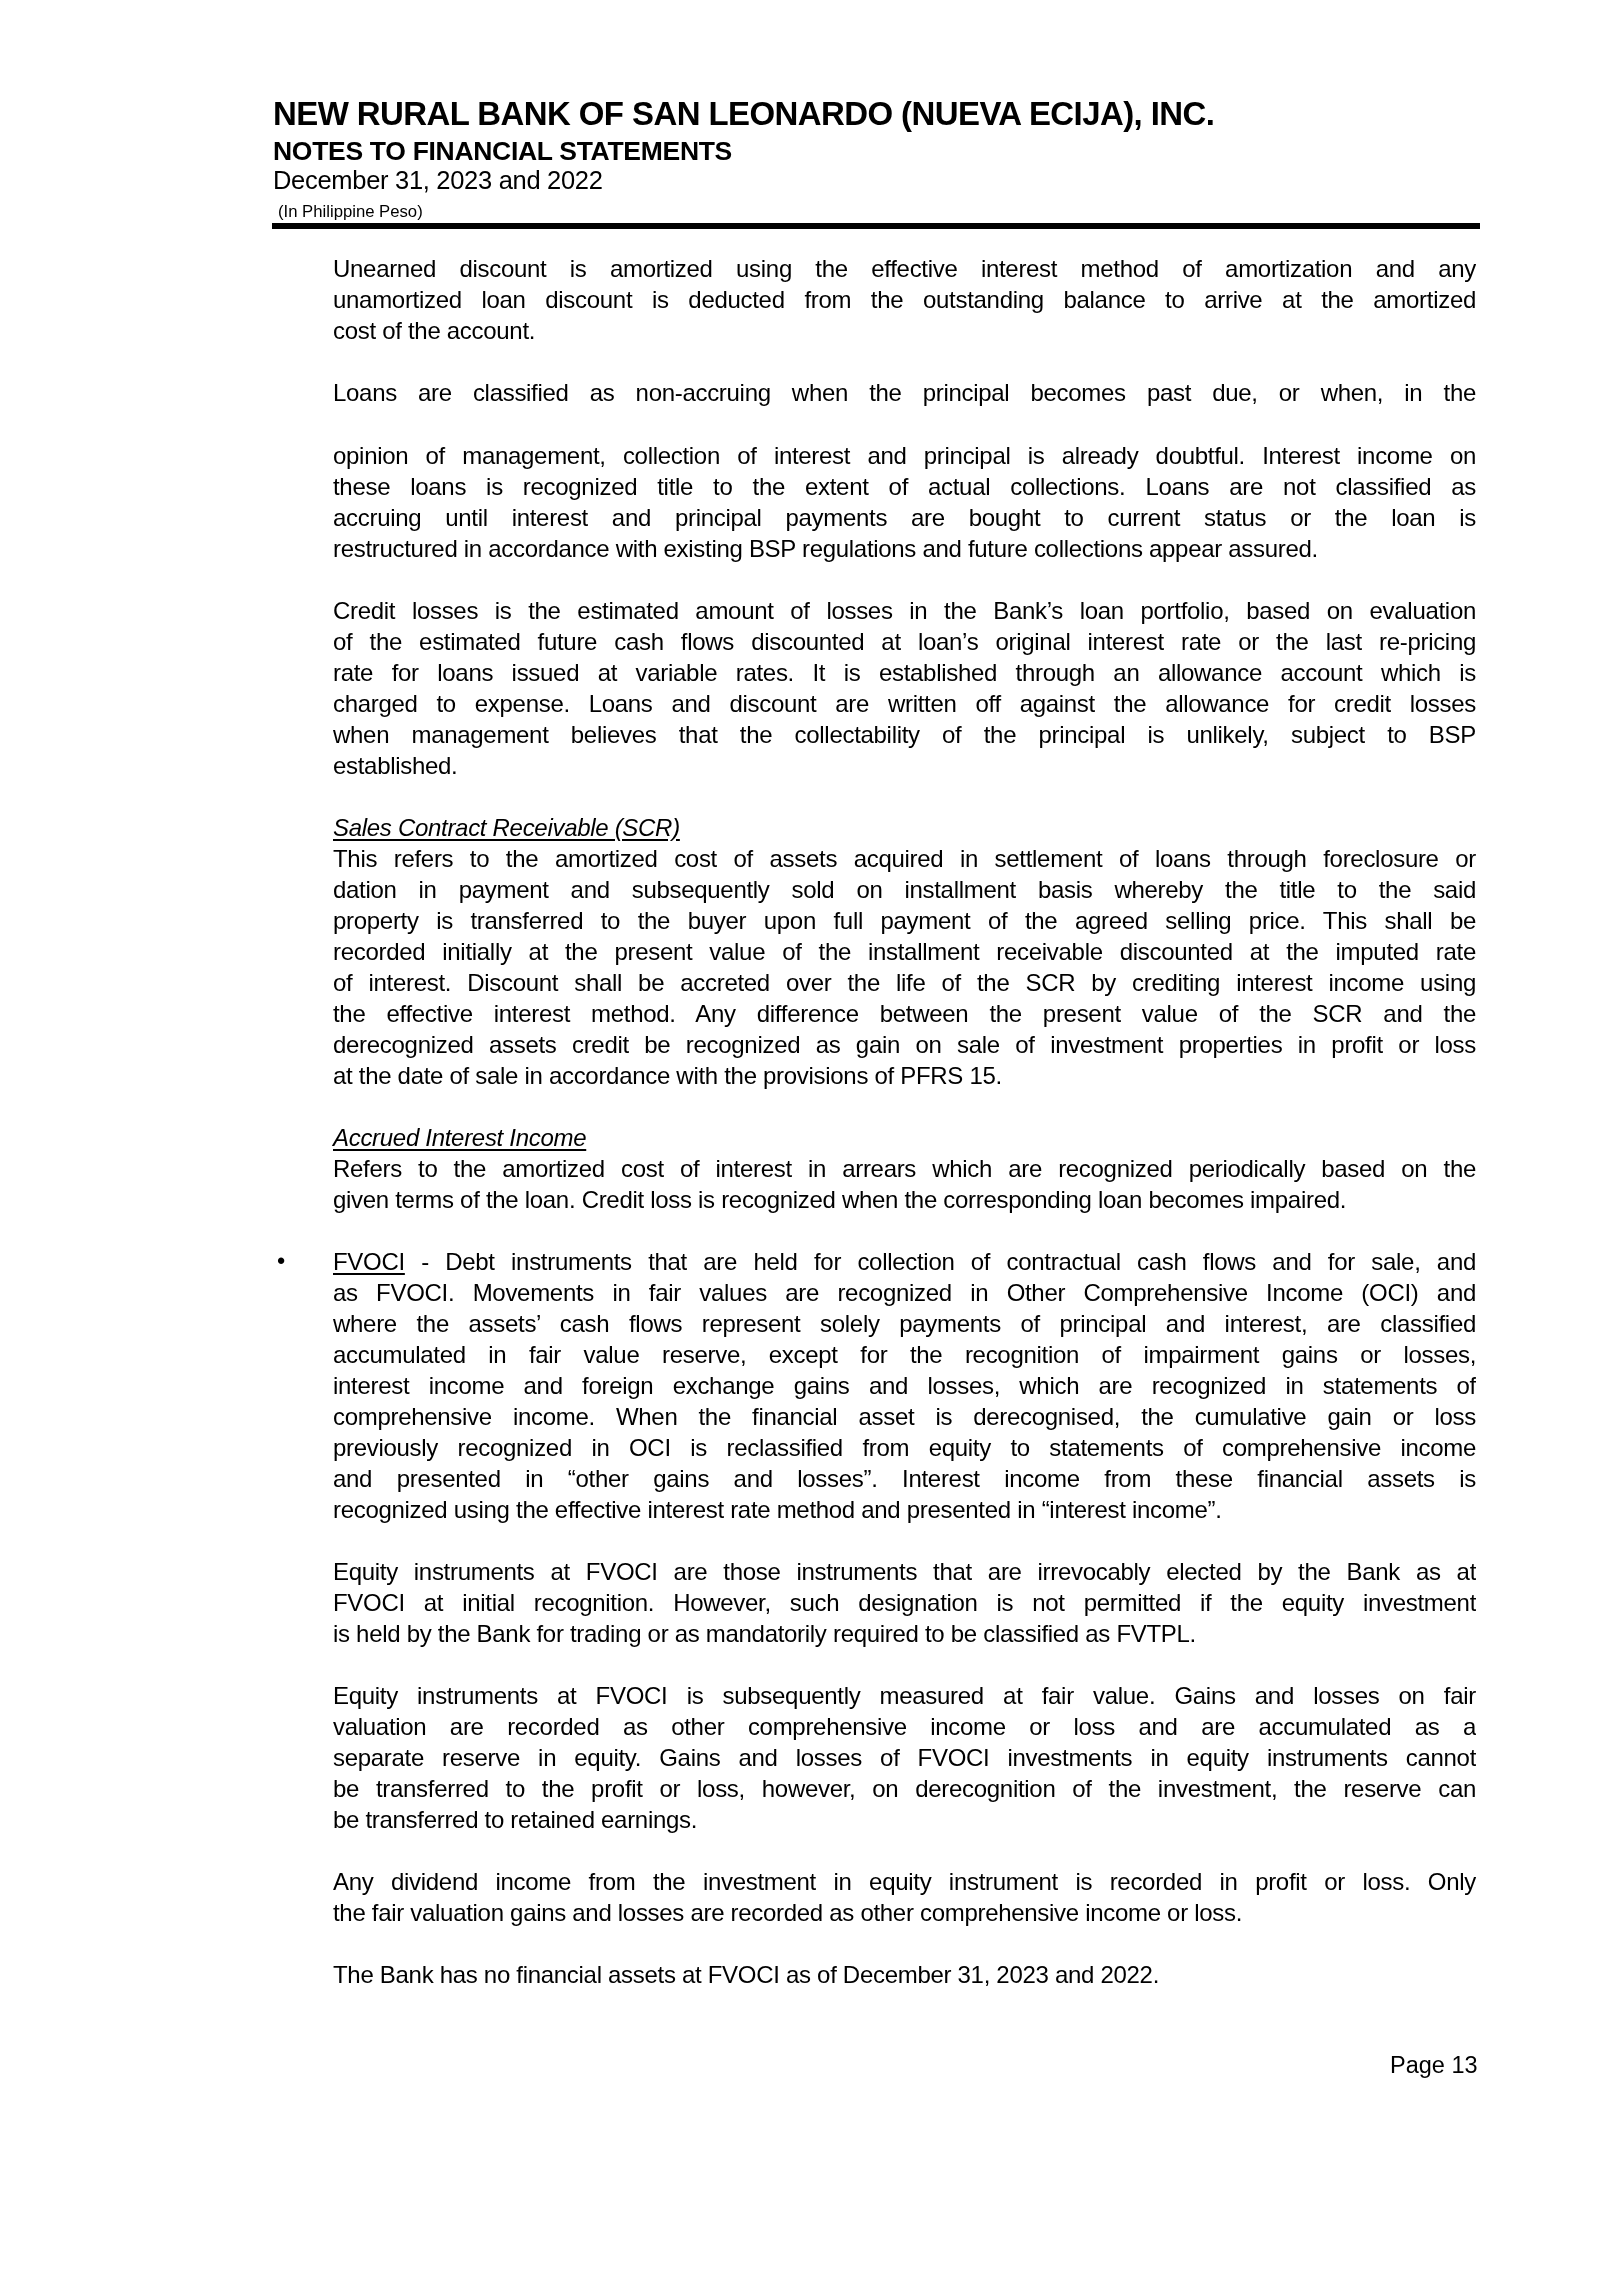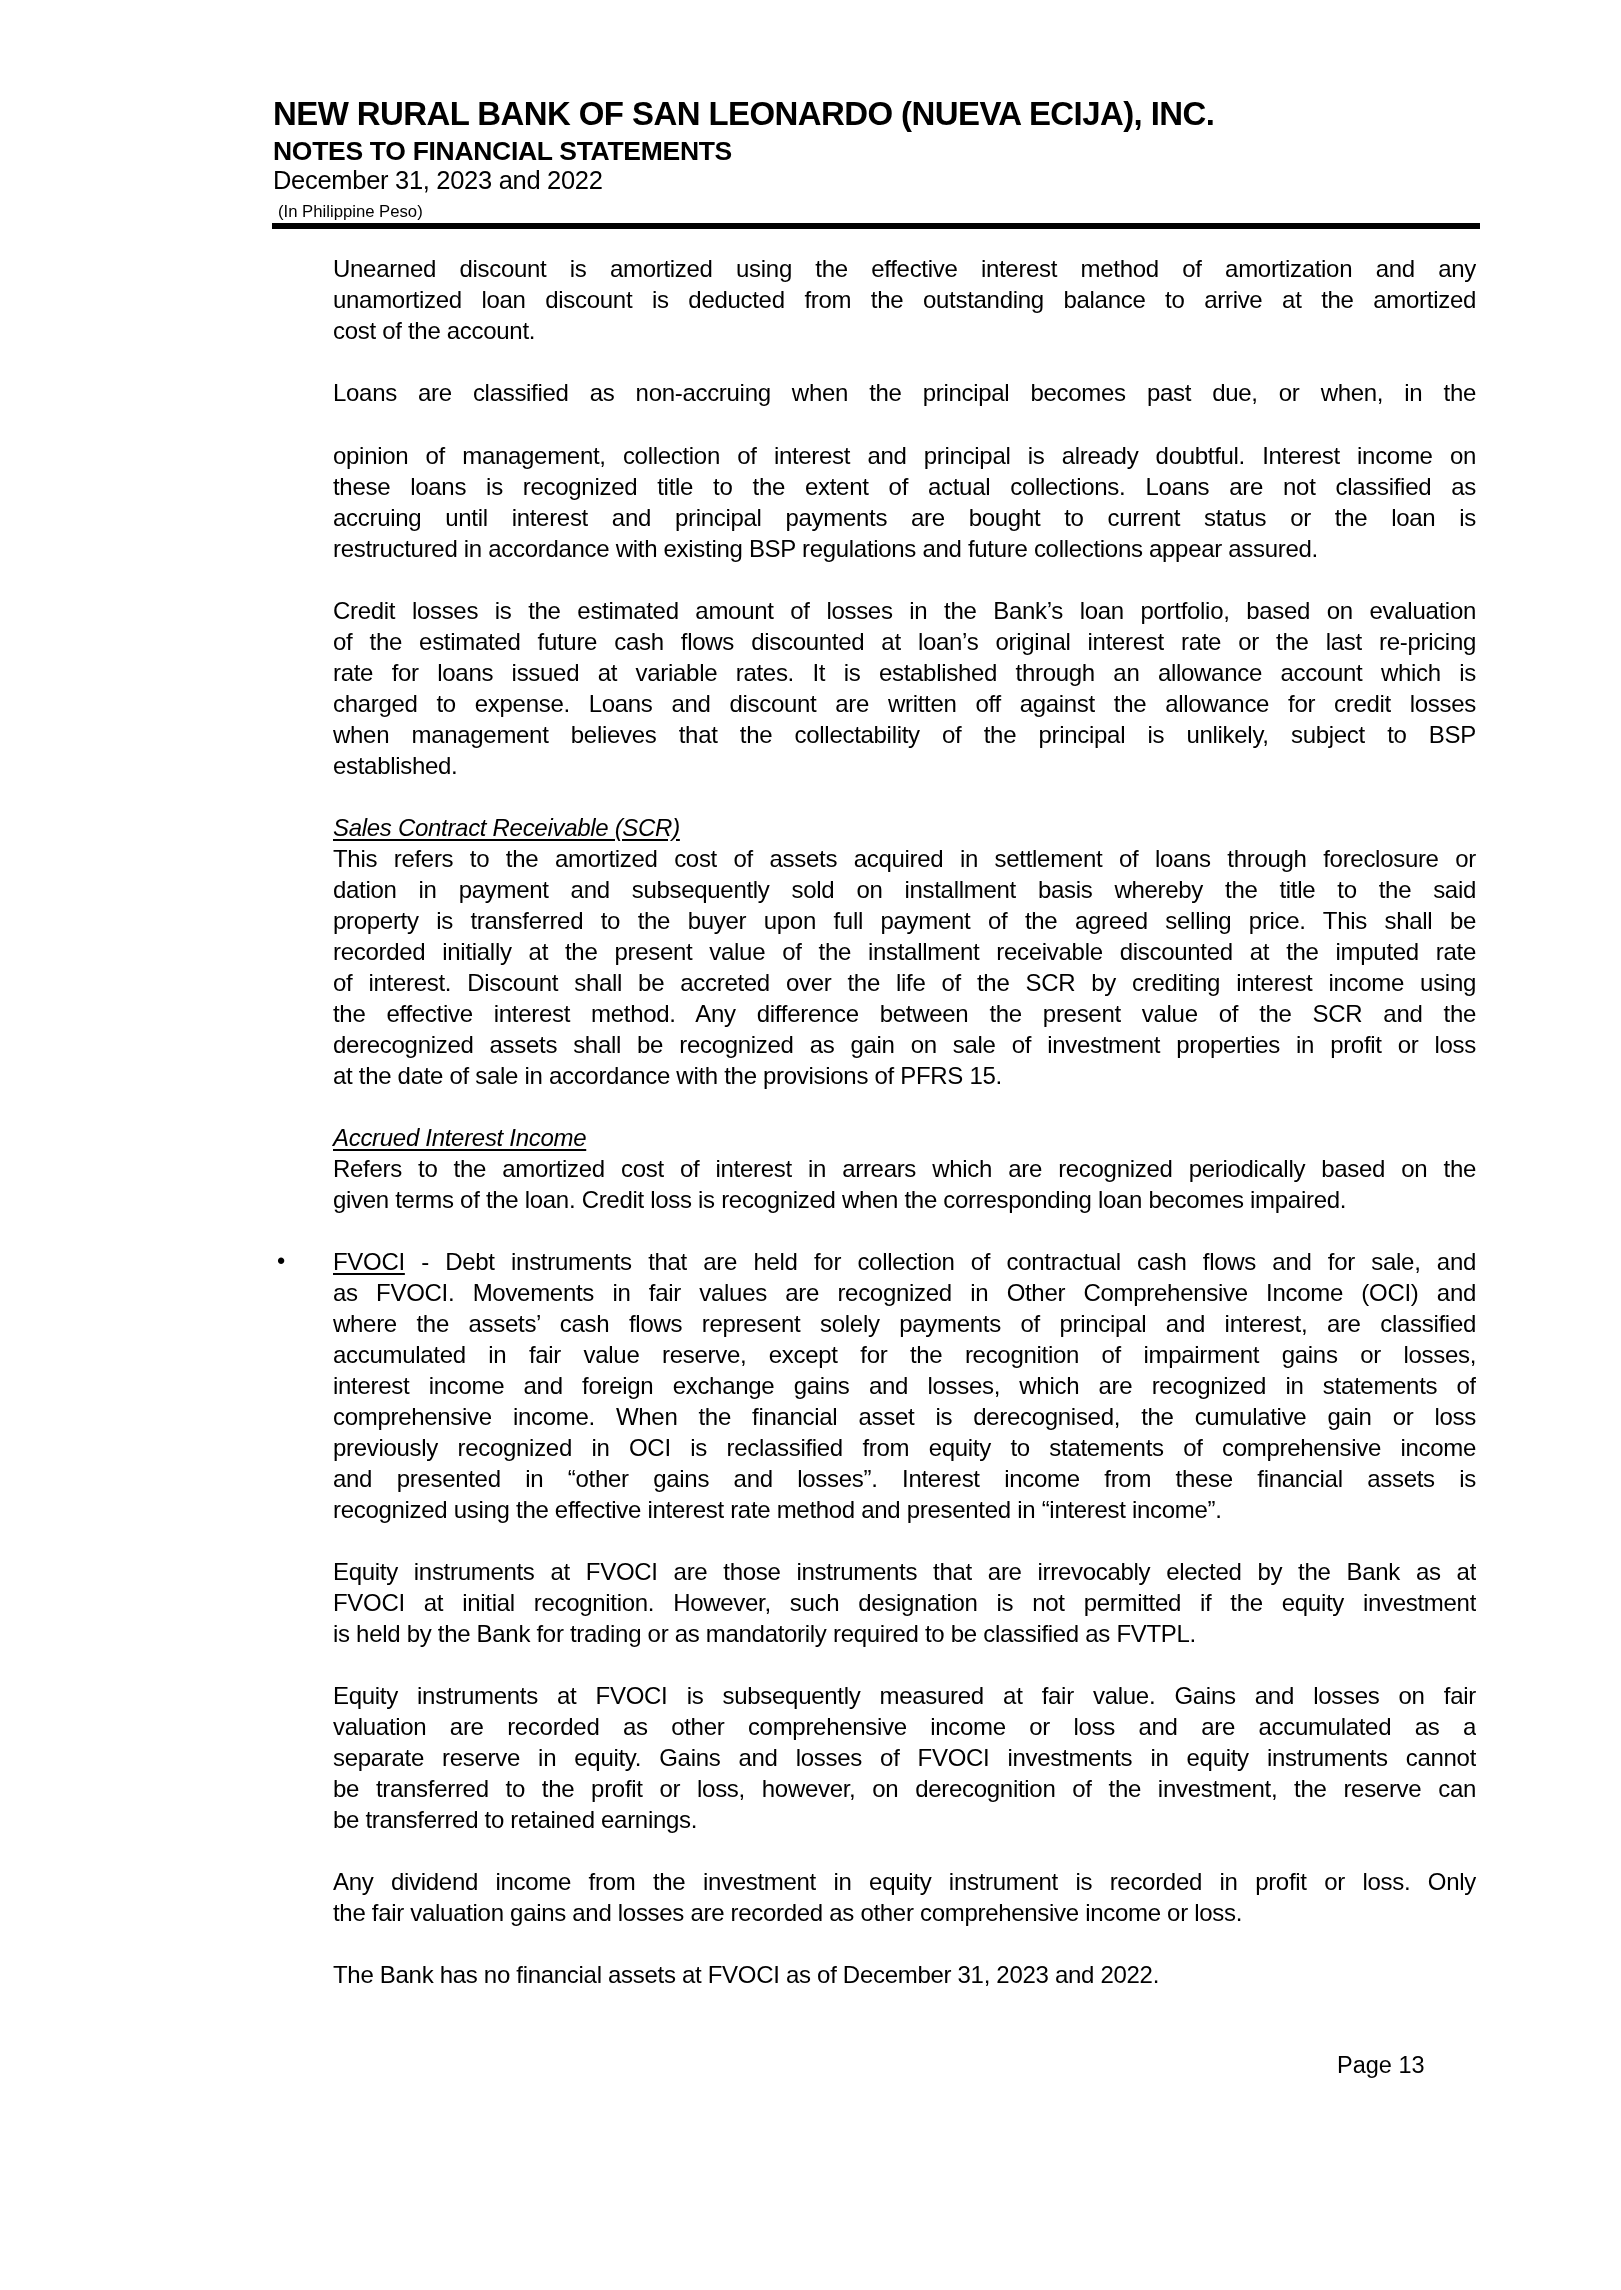--- a/index.html
+++ b/index.html
@@ -15,21 +15,21 @@
   .body { position: absolute; left: 333px; top: 253px; width: 1143px; }
   .line { display: block; height: 31px; line-height: 31px; font-size: 24px;
           white-space: nowrap; text-align: justify; text-align-last: justify; letter-spacing: -0.3px; }
   .line.last { text-align-last: left; }
   .gap { height: 31px; }
   .head { font-style: italic; text-decoration: underline; text-decoration-thickness: 2px; text-underline-offset: 2.9px; }
   .ul { text-decoration: underline; text-decoration-thickness: 2px; text-underline-offset: 2.9px; }
   .bullet-wrap { position: relative; }
   .bullet { position: absolute; left: -56px; top: 0; font-size: 23.5px; line-height: 31px; }
 
-  .page-num { position: absolute; left: 1337px; top: 2052px; font-size: 23.5px; }
+  .page-num { position: absolute; left: 1390px; top: 2052px; font-size: 23.5px; }
 </style>
 </head>
 <body>
 
 <div class="hdr title">NEW RURAL BANK OF SAN LEONARDO (NUEVA ECIJA), INC.</div>
 <div class="hdr subtitle">NOTES TO FINANCIAL STATEMENTS</div>
 <div class="hdr date">December 31, 2023 and 2022</div>
 <div class="hdr currency">(In Philippine Peso)</div>
 <div class="rule"></div>
 
@@ -63,21 +63,21 @@
 
   <div>
     <span class="line last"><span class="head">Sales Contract Receivable (SCR)</span></span>
     <div>
         <span class="line" style="white-space: normal; overflow: hidden;">This refers to the amortized cost of assets acquired in settlement of loans through foreclosure or</span>
         <span class="line" style="white-space: normal; overflow: hidden;">dation in payment and subsequently sold on installment basis whereby the title to the said</span>
         <span class="line" style="white-space: normal; overflow: hidden;">property is transferred to the buyer upon full payment of the agreed selling price. This shall be</span>
         <span class="line" style="white-space: normal; overflow: hidden;">recorded initially at the present value of the installment receivable discounted at the imputed rate</span>
         <span class="line" style="white-space: normal; overflow: hidden;">of interest. Discount shall be accreted over the life of the SCR by crediting interest income using</span>
         <span class="line" style="white-space: normal; overflow: hidden;">the effective interest method. Any difference between the present value of the SCR and the</span>
-        <span class="line" style="white-space: normal; overflow: hidden;">derecognized assets shall be recognized as gain on sale of investment properties in profit or loss</span>
+        <span class="line" style="white-space: normal; overflow: hidden;">derecognized assets credit be recognized as gain on sale of investment properties in profit or loss</span>
         <span class="line last">at the date of sale in accordance with the provisions of PFRS 15.</span>
       </div>
   </div>
   <div class="gap"></div>
 
   <div>
     <span class="line last"><span class="head">Accrued Interest Income</span></span>
     <div>
         <span class="line" style="white-space: normal; overflow: hidden;">Refers to the amortized cost of interest in arrears which are recognized periodically based on the</span>
         <span class="line last">given terms of the loan. Credit loss is recognized when the corresponding loan becomes impaired.</span>

